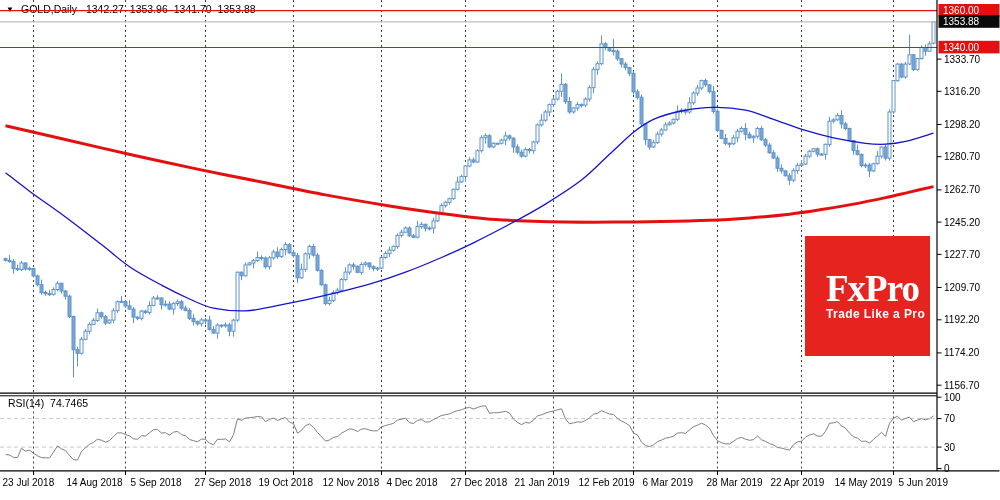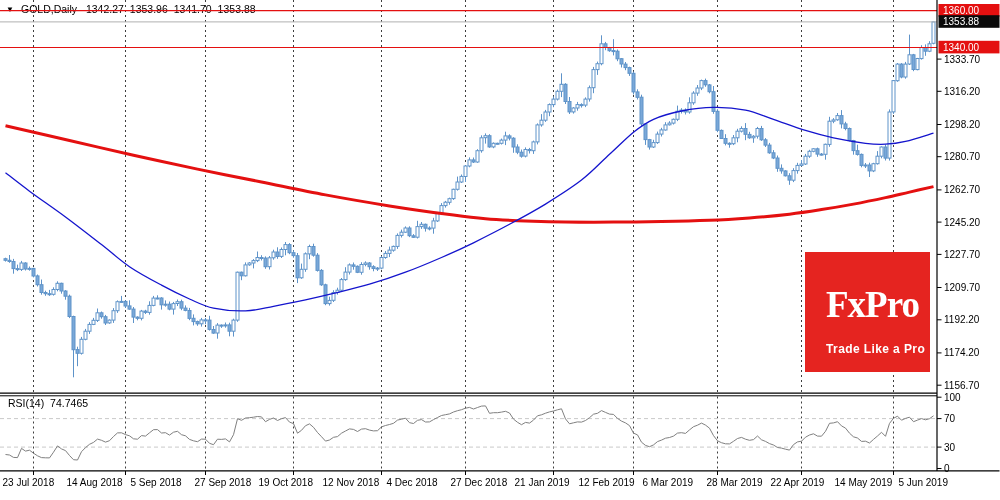--- a/index.html
+++ b/index.html
@@ -1,24 +1,24 @@
 <!DOCTYPE html>
 <html><head>
 <meta charset="utf-8">
 <style>
   html,body{margin:0;padding:0;background:#fff;}
   #chart-window{position:relative;width:1000px;height:500px;background:#fff;overflow:hidden;
     font-family:"Liberation Sans",sans-serif;-webkit-font-smoothing:antialiased;}
   #chart-svg{position:absolute;left:0;top:0;z-index:1;}
-  #broker-logo{position:absolute;left:805px;top:252px;width:125px;height:120px;z-index:2;
+  #broker-logo{position:absolute;left:805px;top:236px;width:125px;height:120px;z-index:2;
     box-sizing:border-box;padding:36px 0 0 21px;}
   #broker-logo .fxpro{font-family:"Liberation Serif",serif;font-weight:bold;font-size:37px;
     line-height:34px;color:#fff;letter-spacing:-1px;}
   #broker-logo .tagline{font-family:"Liberation Sans",sans-serif;font-weight:bold;font-size:12px;
-    color:#fff;letter-spacing:.4px;margin-top:20px;white-space:nowrap;}
+    color:#fff;letter-spacing:.4px;margin-top:1px;white-space:nowrap;}
   text{font-family:"Liberation Sans",sans-serif;}
 </style>
 </head>
 <body>
 
 <div id="chart-window">
   <svg id="chart-svg" width="1000" height="500">
     <g id="g-grid">
         <line x1="33.5" y1="0" x2="33.5" y2="392" stroke="#3d3d3d" stroke-width="1" stroke-dasharray="2 3"></line>
         <line x1="33.5" y1="396.5" x2="33.5" y2="470" stroke="#3d3d3d" stroke-width="1" stroke-dasharray="2 3"></line>

